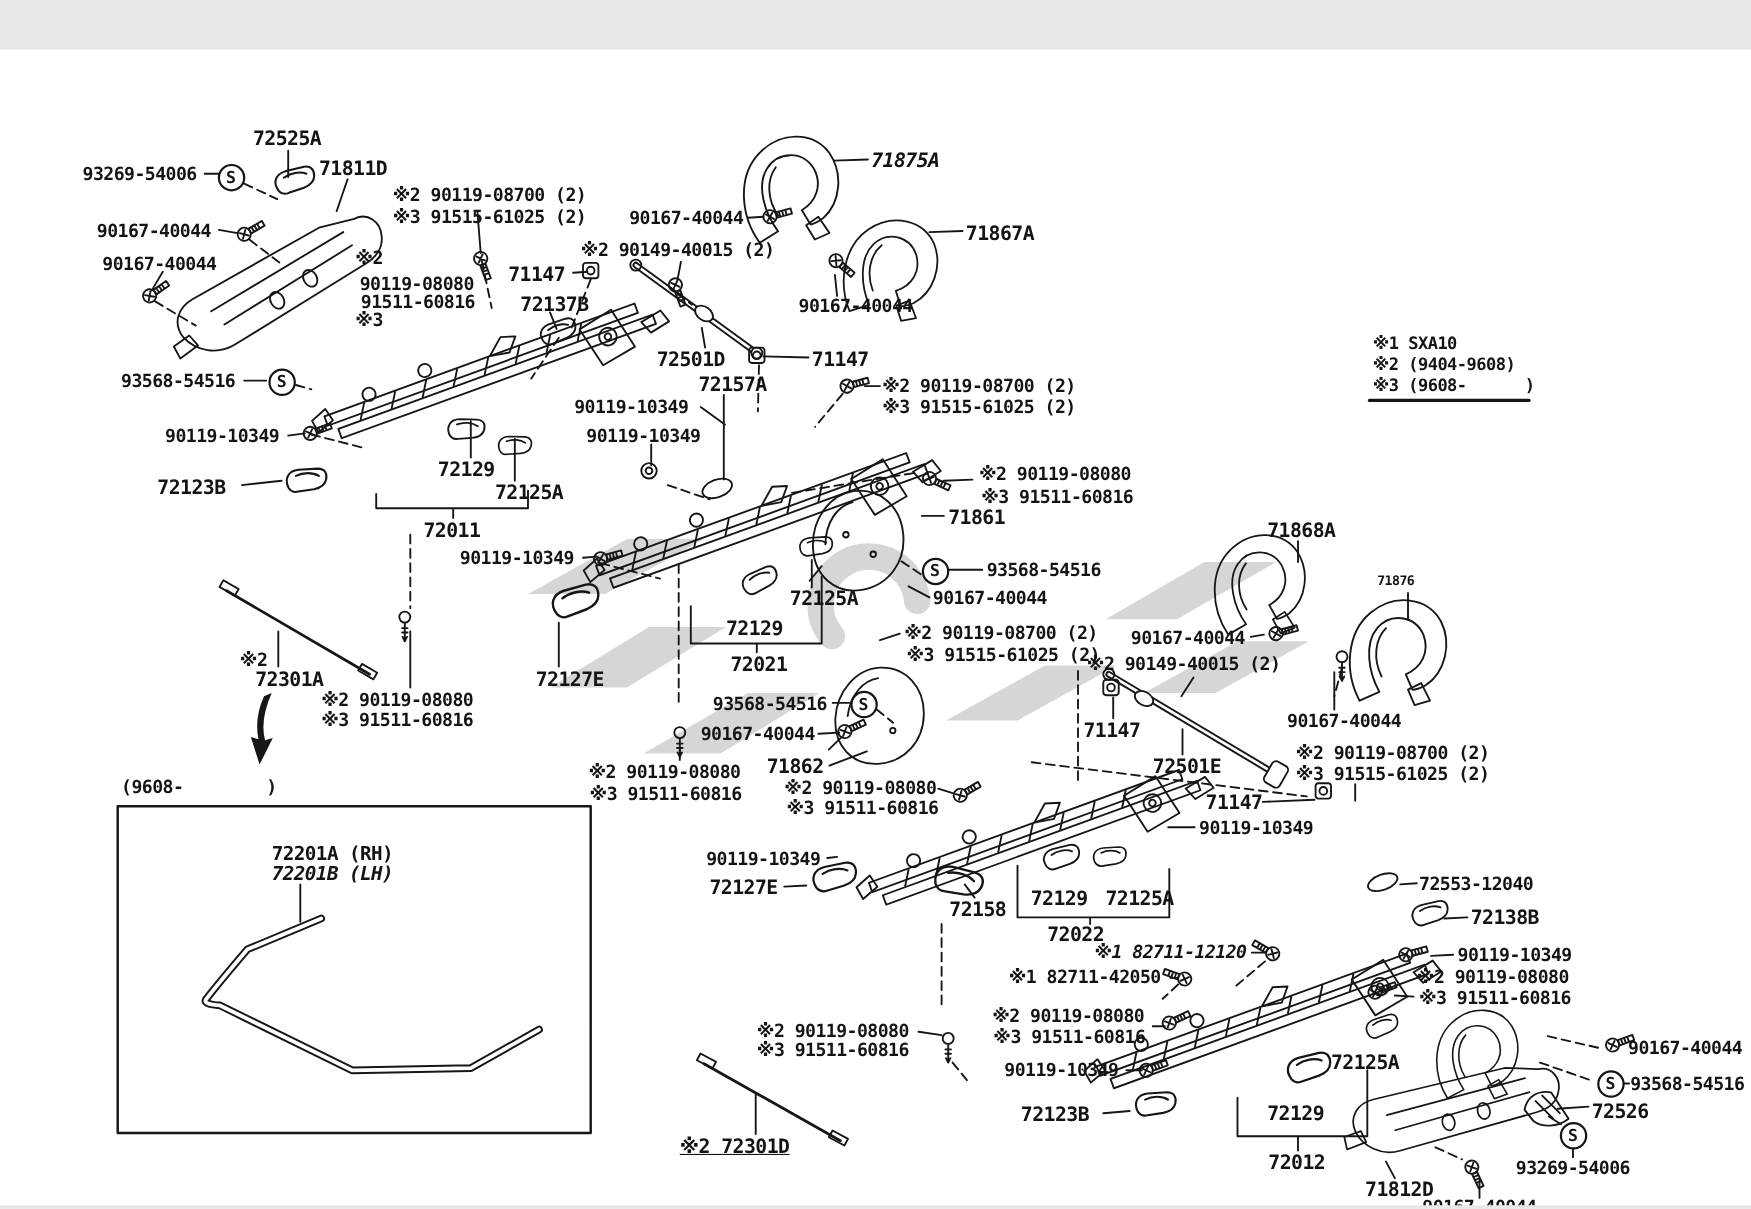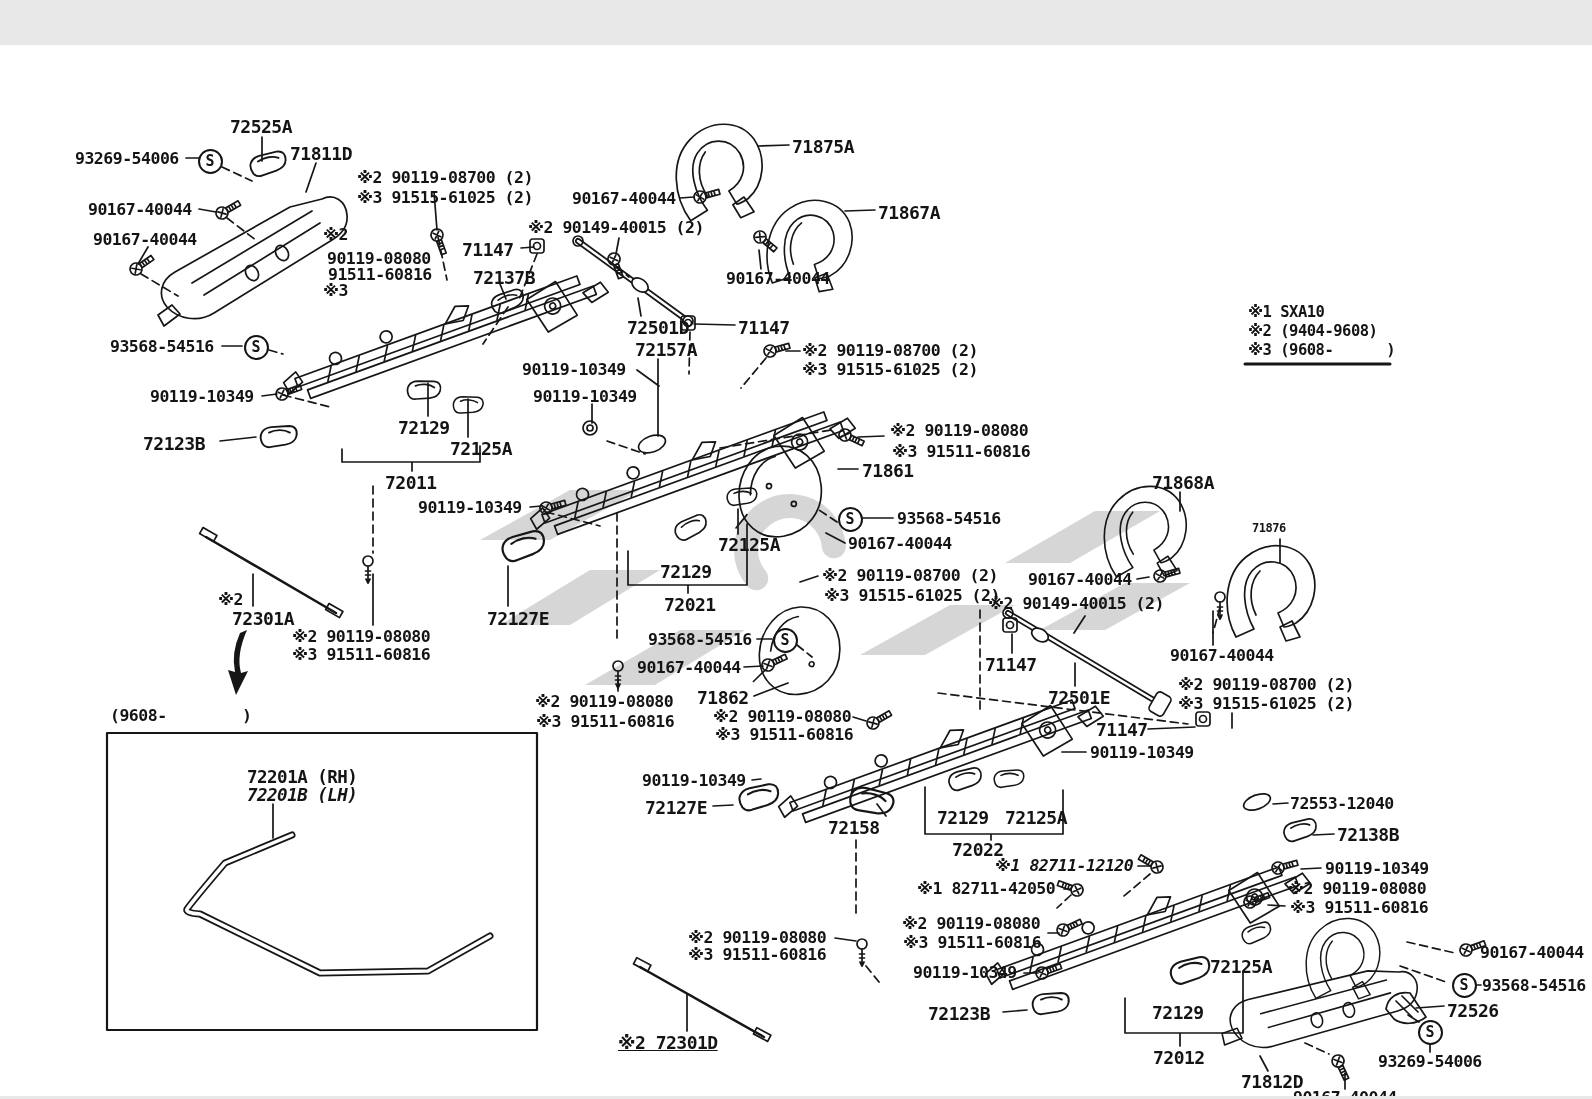--- a/index.html
+++ b/index.html
@@ -224,24 +224,24 @@
       <div class="lbl" style="left: 88px; top: 157px; font-size: 16.5px;">90167-40044</div>
       <div class="lbl" style="left: 93px; top: 187px; font-size: 16.5px;">90167-40044</div>
       <div class="lbl" style="left: 323px; top: 182px; font-size: 16.5px;">※2</div>
       <div class="lbl" style="left: 327px; top: 206px; font-size: 16.5px;">90119-08080</div>
       <div class="lbl" style="left: 328px; top: 222px; font-size: 16.5px;">91511-60816</div>
       <div class="lbl" style="left: 323px; top: 238px; font-size: 16.5px;">※3</div>
       <div class="lbl" style="left: 462px; top: 196px; font-size: 18px;">71147</div>
       <div class="lbl" style="left: 473px; top: 224px; font-size: 18px;">72137B</div>
       <div class="lbl" style="left: 572px; top: 146px; font-size: 16.5px;">90167-40044</div>
       <div class="lbl" style="left: 528px; top: 175px; font-size: 16.5px;">※2 90149-40015 (2)</div>
-      <div class="lbl" style="left: 792px; top: 93px; font-size: 18px;">71875A</div>
+      <div class="lbl" style="left: 792px; top: 93px; font-size: 18px; font-style: italic;">71875A</div>
       <div class="lbl" style="left: 878px; top: 159px; font-size: 18px;">71867A</div>
       <div class="lbl" style="left: 726px; top: 226px; font-size: 16.5px;">90167-40044</div>
-      <div class="lbl" style="left: 627px; top: 274px; font-size: 18px;">72501D</div>
+      <div class="lbl" style="left: 597px; top: 274px; font-size: 18px;">72501D</div>
       <div class="lbl" style="left: 738px; top: 274px; font-size: 18px;">71147</div>
       <div class="lbl" style="left: 635px; top: 296px; font-size: 18px;">72157A</div>
       <div class="lbl" style="left: 802px; top: 298px; font-size: 16.5px;">※2 90119-08700 (2)</div>
       <div class="lbl" style="left: 802px; top: 317px; font-size: 16.5px;">※3 91515-61025 (2)</div>
       <div class="lbl" style="left: 110px; top: 294px; font-size: 16.5px;">93568-54516</div>
       <div class="lbl" style="left: 522px; top: 317px; font-size: 16.5px;">90119-10349</div>
       <div class="lbl" style="left: 533px; top: 344px; font-size: 16.5px;">90119-10349</div>
       <div class="lbl" style="left: 150px; top: 344px; font-size: 16.5px;">90119-10349</div>
       <div class="lbl" style="left: 143px; top: 390px; font-size: 18px;">72123B</div>
       <div class="lbl" style="left: 398px; top: 374px; font-size: 18px;">72129</div>
@@ -279,21 +279,21 @@
       <div class="lbl" style="left: 1178px; top: 651px; font-size: 16.5px;">※3 91515-61025 (2)</div>
       <div class="lbl" style="left: 1096px; top: 676px; font-size: 18px;">71147</div>
       <div class="lbl" style="left: 1090px; top: 700px; font-size: 16.5px;">90119-10349</div>
       <div class="lbl" style="left: 535px; top: 649px; font-size: 16.5px;">※2 90119-08080</div>
       <div class="lbl" style="left: 536px; top: 669px; font-size: 16.5px;">※3 91511-60816</div>
       <div class="lbl" style="left: 110px; top: 663px; font-size: 16.5px;">(9608-        )</div>
       <div class="lbl" style="left: 247px; top: 724px; font-size: 17.5px;">72201A (RH)</div>
       <div class="lbl" style="left: 247px; top: 742px; font-size: 17.5px; font-style: italic;">72201B (LH)</div>
       <div class="lbl" style="left: 642px; top: 728px; font-size: 16.5px;">90119-10349</div>
       <div class="lbl" style="left: 645px; top: 754px; font-size: 18px;">72127E</div>
-      <div class="lbl" style="left: 828px; top: 774px; font-size: 18px; text-align: center;">72158</div>
+      <div class="lbl" style="left: 863px; top: 774px; font-size: 18px; text-align: center;">72158</div>
       <div class="lbl" style="left: 937px; top: 764px; font-size: 18px;">72129</div>
       <div class="lbl" style="left: 1005px; top: 764px; font-size: 18px;">72125A</div>
       <div class="lbl" style="left: 952px; top: 796px; font-size: 18px;">72022</div>
       <div class="lbl" style="left: 995px; top: 813px; font-size: 16.5px; font-style: italic;">※1 82711-12120</div>
       <div class="lbl" style="left: 917px; top: 836px; font-size: 16.5px;">※1 82711-42050</div>
       <div class="lbl" style="left: 902px; top: 871px; font-size: 16.5px;">※2 90119-08080</div>
       <div class="lbl" style="left: 903px; top: 890px; font-size: 16.5px;">※3 91511-60816</div>
       <div class="lbl" style="left: 913px; top: 920px; font-size: 16.5px;">90119-10349</div>
       <div class="lbl" style="left: 928px; top: 960px; font-size: 18px;">72123B</div>
       <div class="lbl" style="left: 688px; top: 885px; font-size: 16.5px;">※2 90119-08080</div>

